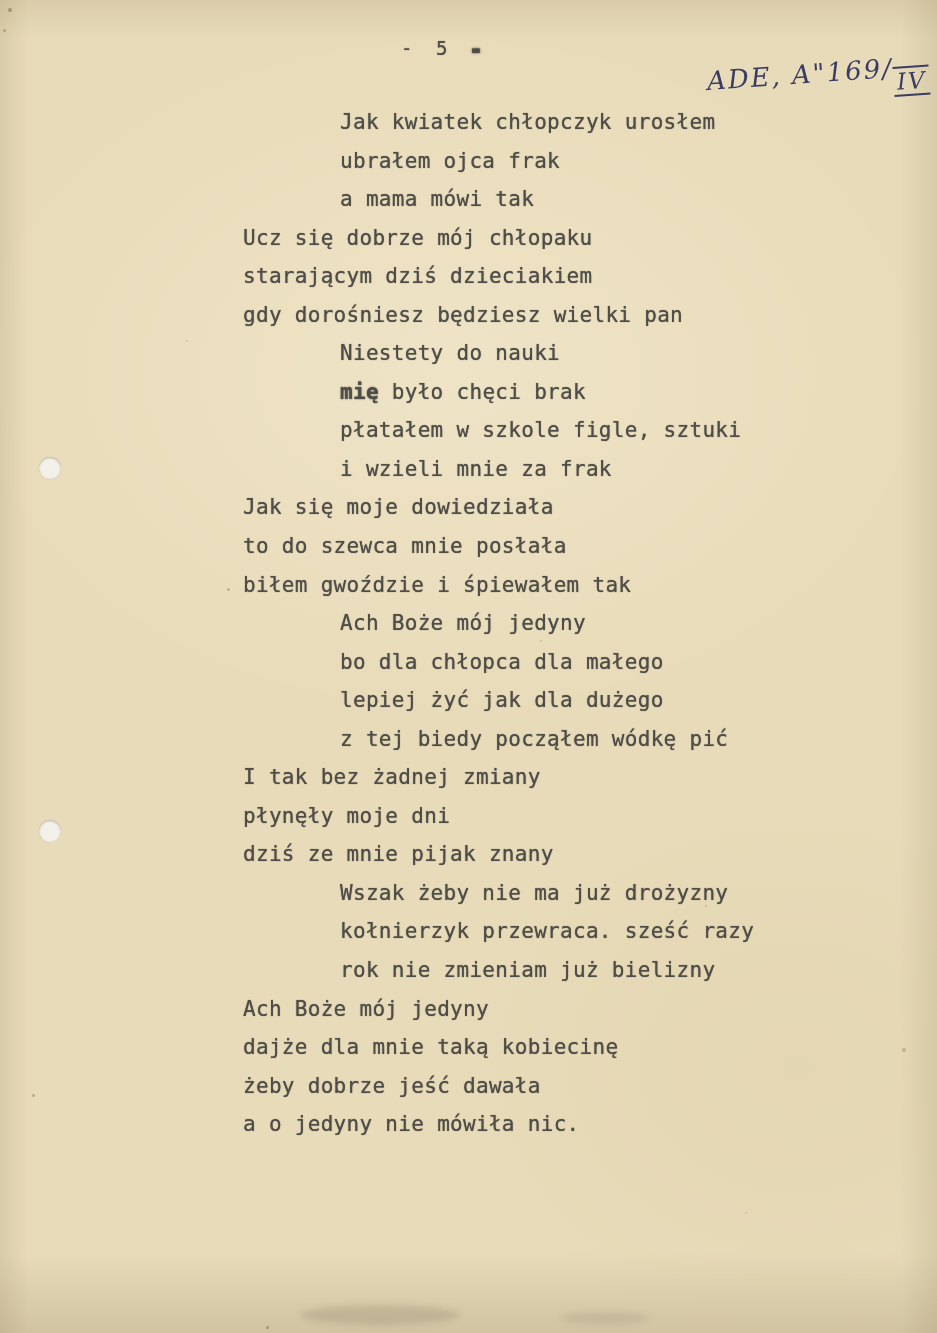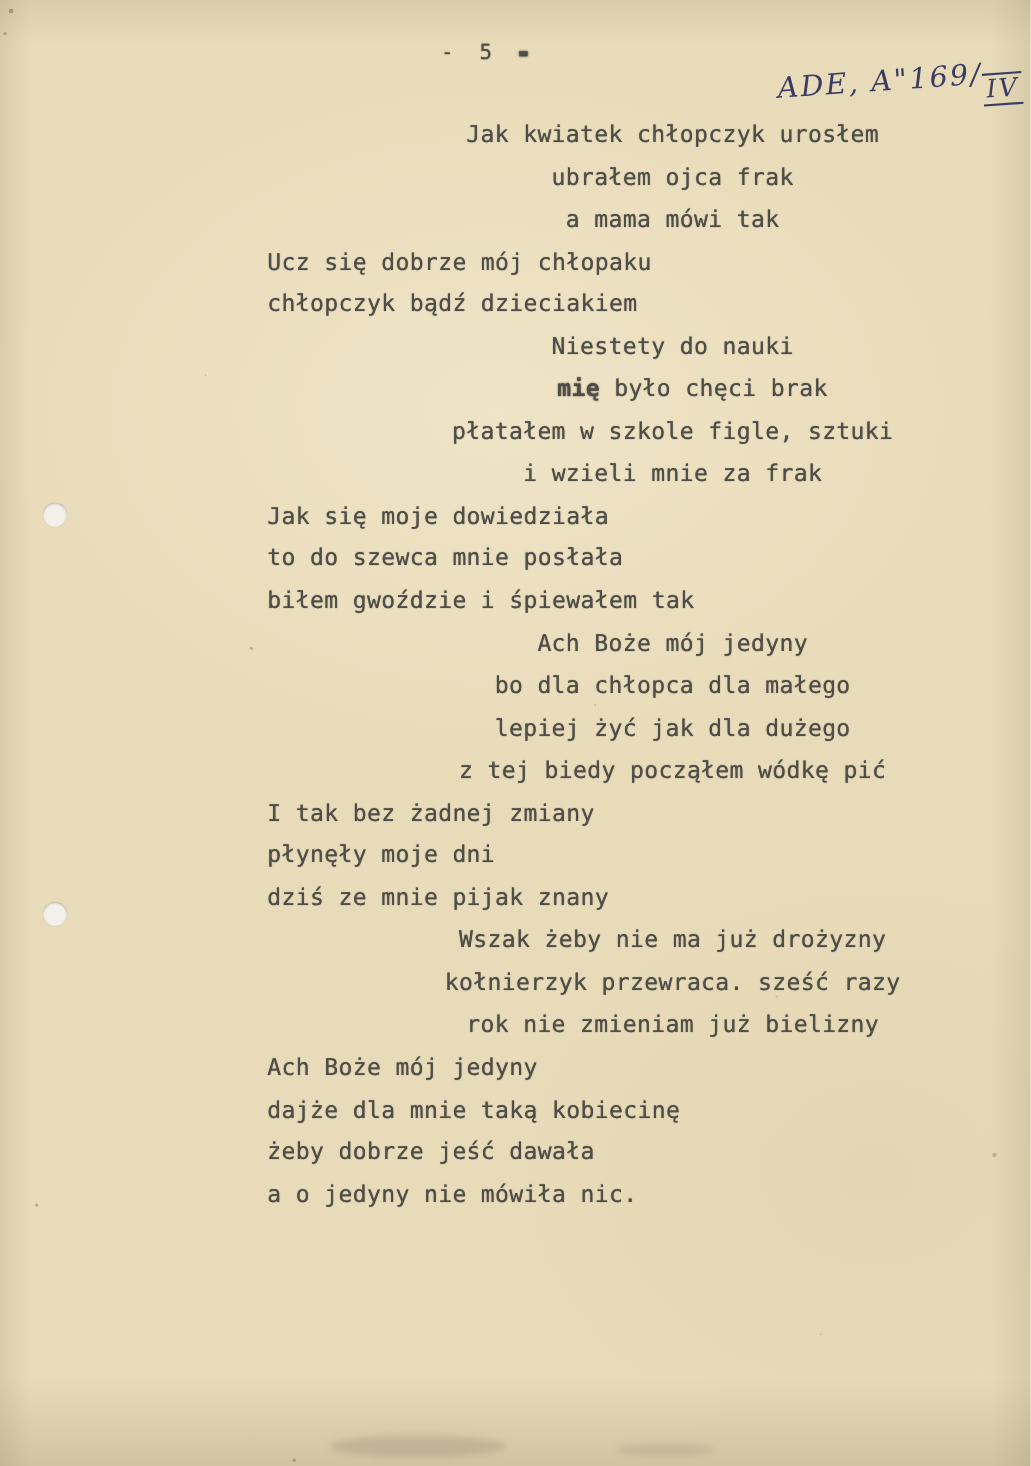--- a/index.html
+++ b/index.html
@@ -72,25 +72,24 @@
     letter-spacing: 0.3px;
     color: var(--ink, #4f4d47);
     text-shadow: 0 0 1px rgba(72, 70, 62, 0.85);
     filter: blur(0.25px);
   }
   .poem .line {
     height: 38.55px;
     line-height: 38.55px;
     white-space: nowrap;
   }
-  .poem .line.ind { padding-left: 97px; text-align: center; }
+  .poem .line.ind { padding-left: 97px; }
   .poem .heavy {
     font-weight: bold;
     text-shadow: 0 0 1.6px rgba(50, 48, 42, 1);
-    margin-left: 36px;
   }
   
   .hole {
     position: absolute;
     width: 22px;
     height: 22px;
     border-radius: 50%;
     background: #f2f0e9;
     box-shadow: inset 0 1px 2px rgba(90, 80, 55, 0.35), 0 0 1px rgba(90, 80, 55, 0.2);
   }
@@ -124,21 +123,22 @@
   </div>
 
   <div class="hole top"></div>
   <div class="hole bottom"></div>
 
   <div class="poem" id="poem-container">
       <div class="line ind">Jak kwiatek chłopczyk urosłem</div>
       <div class="line ind">ubrałem ojca frak</div>
       <div class="line ind">a mama mówi tak</div>
       <div class="line">Ucz się dobrze mój chłopaku</div>
-      <div class="line">chłopczyk bądź dzieciakiem</div>
+      <div class="line">starającym dziś dzieciakiem</div>
+      <div class="line">gdy dorośniesz będziesz wielki pan</div>
       <div class="line ind">Niestety do nauki</div>
       <div class="line ind"><span class="heavy">mię</span> było chęci brak</div>
       <div class="line ind">płatałem w szkole figle, sztuki</div>
       <div class="line ind">i wzieli mnie za frak</div>
       <div class="line">Jak się moje dowiedziała</div>
       <div class="line">to do szewca mnie posłała</div>
       <div class="line">biłem gwoździe i śpiewałem tak</div>
       <div class="line ind">Ach Boże mój jedyny</div>
       <div class="line ind">bo dla chłopca dla małego</div>
       <div class="line ind">lepiej żyć jak dla dużego</div>

